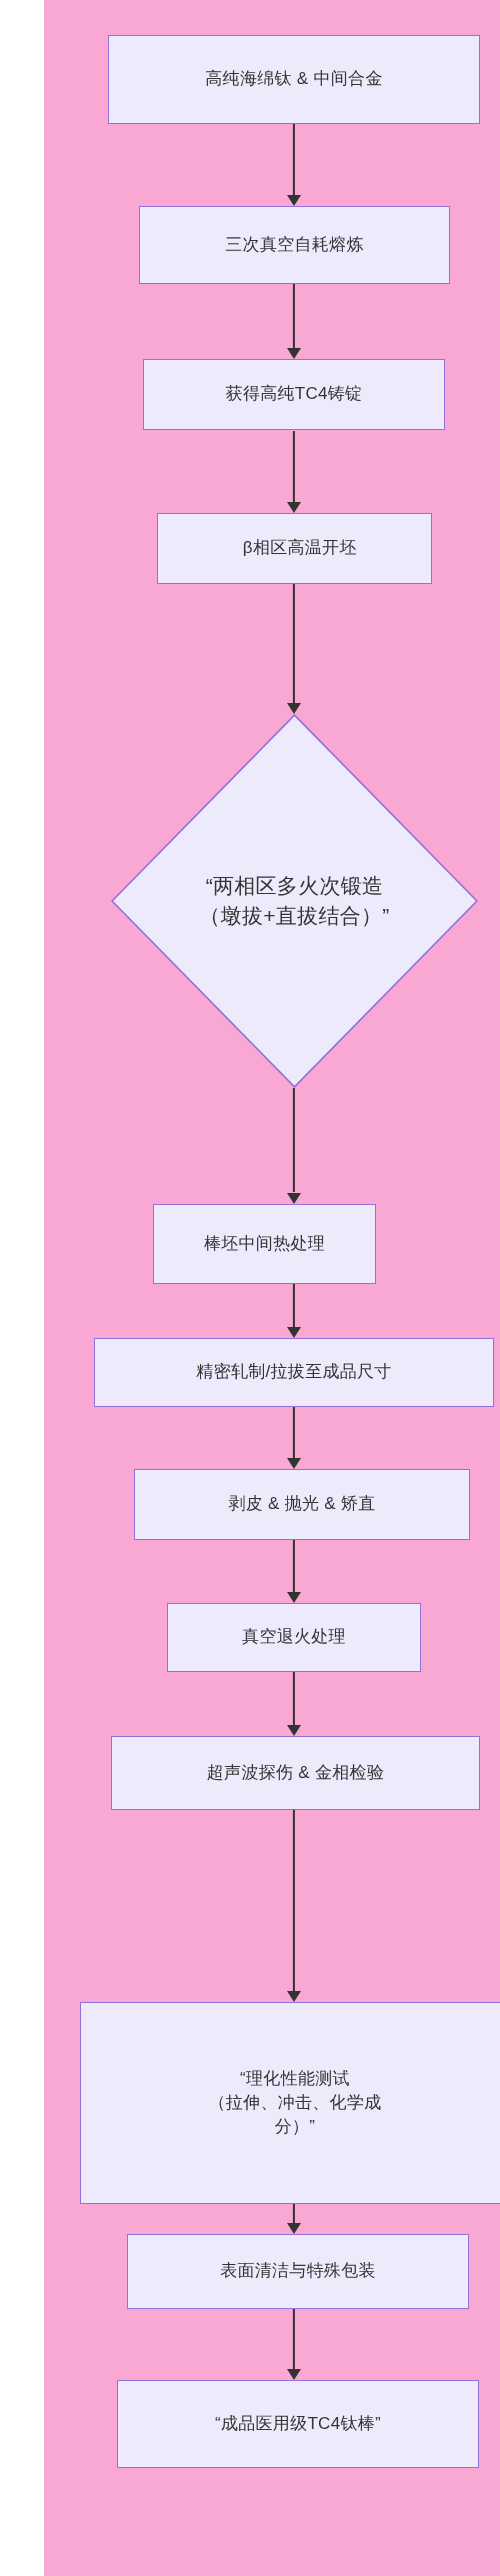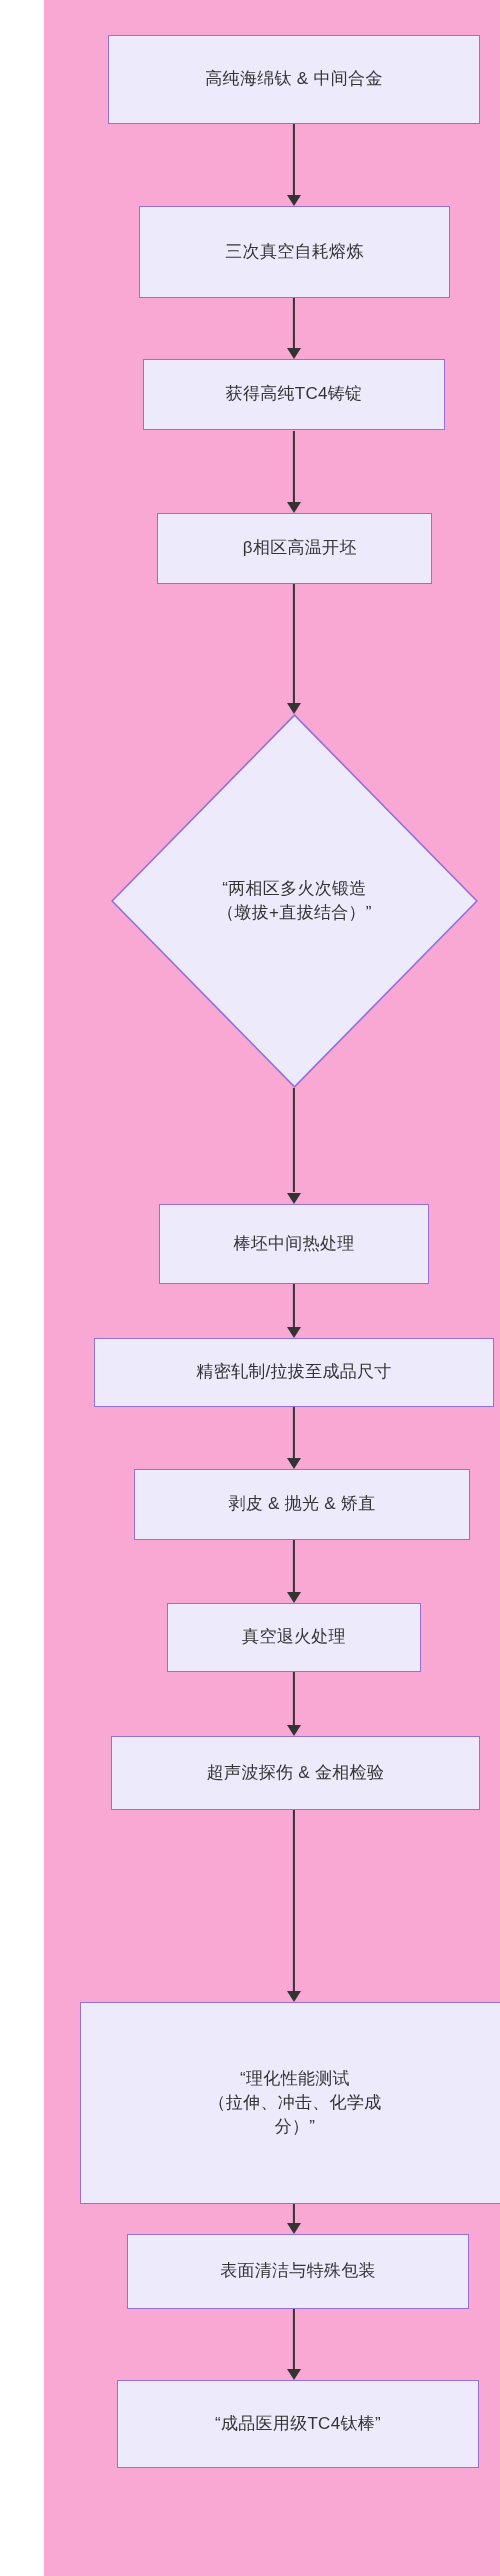--- a/index.html
+++ b/index.html
@@ -55,21 +55,21 @@
     stroke-width: 3;
   }
   .diamond-label {
     position: absolute;
     left: 0;
     right: 0;
     top: 50%;
     transform: translateY(-50%);
     text-align: center;
     color: #333333;
-    font-size: 17px;
+    font-size: 21px;
     line-height: 1.42;
     letter-spacing: 0.3px;
     white-space: pre-line;
     pointer-events: none;
   }
 
   
   .connector {
     position: absolute;
     width: 2.2px;
@@ -108,31 +108,31 @@
     <div class="arrowhead" style="left: 250px; top: 1592px;"></div>
     <div class="connector" style="left: 250px; top: 1672px; height: 53px;"></div>
     <div class="arrowhead" style="left: 250px; top: 1725px;"></div>
     <div class="connector" style="left: 250px; top: 1810px; height: 181px;"></div>
     <div class="arrowhead" style="left: 250px; top: 1991px;"></div>
     <div class="connector" style="left: 250px; top: 2164px; height: 59px;"></div>
     <div class="arrowhead" style="left: 250px; top: 2223px;"></div>
     <div class="connector" style="left: 250px; top: 2309px; height: 60px;"></div>
     <div class="arrowhead" style="left: 250px; top: 2369px;"></div>
     <div class="node" style="left: 64px; top: 35px; width: 372px; height: 89px;"><span>高纯海绵钛 &amp; 中间合金</span></div>
-    <div class="node" style="left: 95px; top: 206px; width: 311px; height: 92px;"><span>三次真空自耗熔炼</span></div>
+    <div class="node" style="left: 95px; top: 206px; width: 311px; height: 78px;"><span>三次真空自耗熔炼</span></div>
     <div class="node" style="left: 99px; top: 359px; width: 302px; height: 71px;"><span>获得高纯TC4铸锭</span></div>
     <div class="node" style="left: 113px; top: 513px; width: 275px; height: 71px; padding-left: 16px;"><span>β相区高温开坯</span></div>
     <div class="diamond-wrap" style="left: 67px; top: 714px; width: 367px; height: 374px;">
       <svg class="diamond-shape" viewBox="0 0 668 680" preserveAspectRatio="none">
         <polygon points="334,2 666,340 334,678 2,340"></polygon>
       </svg>
       <div class="diamond-label">“两相区多火次锻造
 （墩拔+直拔结合）”</div>
     </div>
-    <div class="node" style="left: 115px; top: 1204px; width: 270px; height: 80px;"><span>棒坯中间热处理</span></div>
+    <div class="node" style="left: 109px; top: 1204px; width: 223px; height: 80px;"><span>棒坯中间热处理</span></div>
     <div class="node" style="left: 50px; top: 1338px; width: 400px; height: 69px;"><span>精密轧制/拉拔至成品尺寸</span></div>
     <div class="node" style="left: 90px; top: 1469px; width: 336px; height: 71px;"><span>剥皮 &amp; 抛光 &amp; 矫直</span></div>
     <div class="node" style="left: 123px; top: 1603px; width: 254px; height: 69px;"><span>真空退火处理</span></div>
     <div class="node" style="left: 67px; top: 1736px; width: 369px; height: 74px;"><span>超声波探伤 &amp; 金相检验</span></div>
     <div class="node" style="left: 36px; top: 2002px; width: 430px; height: 202px;"><span>“理化性能测试
 （拉伸、冲击、化学成
 分）”</span></div>
     <div class="node" style="left: 83px; top: 2234px; width: 342px; height: 75px;"><span>表面清洁与特殊包装</span></div>
     <div class="node" style="left: 73px; top: 2380px; width: 362px; height: 88px;"><span>“成品医用级TC4钛棒”</span></div>
   </div>

